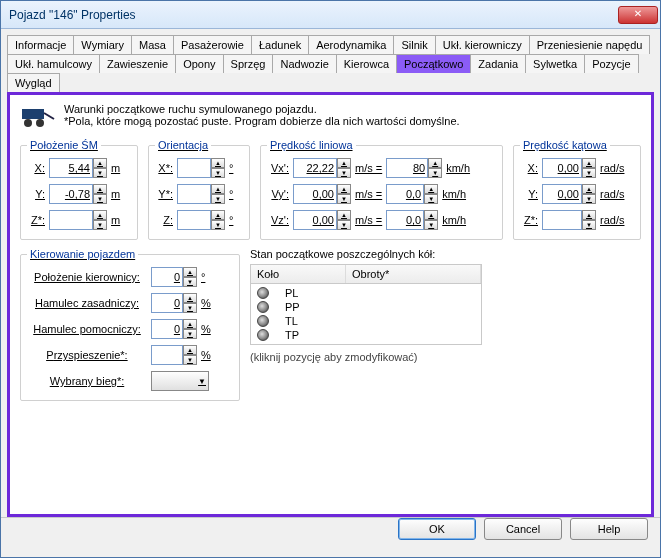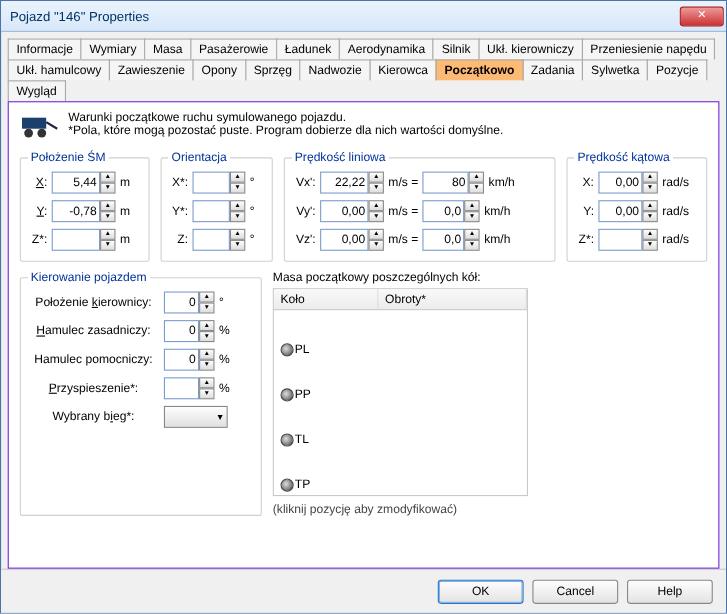--- a/index.html
+++ b/index.html
@@ -5,50 +5,50 @@
   * { box-sizing: border-box; font-family: "Segoe UI", Tahoma, Arial, sans-serif; }
   body { margin: 0; background: #fff; }
   .window { width: 661px; height: 558px; border: 1px solid #4a74a8; display: flex; flex-direction: column; background: #f0f0f0; }
   .titlebar { height: 28px; background: linear-gradient(#eaf3fd, #d7e7f9); display: flex; align-items: center; padding: 0 2px 0 8px; border-bottom: 1px solid #9bb6d8; }
   .titlebar .title { flex: 1; font-size: 12px; color: #003366; }
   .close-btn { width: 40px; height: 18px; background: linear-gradient(#e99,#c33); border: 1px solid #a22; border-radius: 3px; color: #fff; font-size: 10px; line-height: 14px; text-align: center; cursor: pointer; }
   .content { flex: 1; display: flex; flex-direction: column; padding: 6px 6px 0 6px; }
   
   .tabs { display: flex; flex-wrap: wrap; font-size: 11px; }
   .tab { padding: 3px 7px; border: 1px solid #a9a9a9; border-bottom: none; background: #f5f5f5; margin-right: -1px; cursor: pointer; white-space: nowrap; }
-  .tab.active { background: #fdba74; position: relative; z-index: 2; font-weight: bold; }
+  .tab.active { background: #8b5cf6; position: relative; z-index: 2; }
   .tabrow2 { display: flex; }
-  .panel { flex: 1; border: 1px solid #6d28d9; background: #fff; padding: 8px 10px 10px 10px; font-size: 11px; color: #000; position: relative; }
+  .panel { flex: 1; border: 3px solid #6d28d9; background: #fff; padding: 8px 10px 10px 10px; font-size: 11px; color: #000; position: relative; }
   
   .intro { display: flex; gap: 8px; margin-bottom: 6px; }
   .intro .icon { width: 36px; height: 30px; }
   
   .groups-row { display: flex; gap: 10px; margin-bottom: 8px; }
-  fieldset { border: 1px solid #d0d0d0; border-radius: 2px; padding: 6px 6px 4px 6px; margin: 0; }
+  fieldset { border: 1px solid #d0d0d0; border-radius: 2px; padding: 6px 6px 4px 6px; margin: 0; text-decoration: underline; }
   legend { font-size: 11px; color: #003399; padding: 0 3px; }
   .field-row { display: flex; align-items: center; gap: 4px; margin-bottom: 4px; height: 22px; }
   .field-row label { min-width: 18px; text-align: right; }
   .num { display: inline-flex; align-items: center; }
   .num input { width: 44px; height: 20px; font-size: 11px; text-align: right; padding: 1px 2px; border: 1px solid #7a9ccb; background: #fff; }
   .spin { width: 14px; height: 20px; display: flex; flex-direction: column; }
   .spin button { flex: 1; font-size: 6px; line-height: 6px; padding: 0; border: 1px solid #888; background: linear-gradient(#fefefe,#ddd); cursor: pointer; }
   .unit { min-width: 14px; }
   .wide label.left { min-width: 120px; text-align: center; }
   .select { width: 58px; height: 20px; border: 1px solid #888; background: linear-gradient(#fefefe,#e0e0e0); display: inline-flex; align-items: center; justify-content: flex-end; padding-right: 2px; cursor: pointer; }
   .select .chev { font-size: 8px; }
   
   .table { border: 1px solid #c9c9c9; width: 232px; }
   .table-head { display: flex; background: linear-gradient(#f9f9f9,#ececec); border-bottom: 1px solid #c9c9c9; font-size: 11px; }
   .table-head div { padding: 3px 6px; border-right: 1px solid #dcdcdc; }
   .table-body { padding: 2px 0; }
-  .trow { display: flex; align-items: center; gap: 1px; padding: 1px 6px; cursor: pointer; margin-top: 27px; }
+  .trow { display: flex; align-items: center; gap: 16px; padding: 1px 6px; cursor: pointer; }
   .wheel-icon { width: 12px; height: 12px; border-radius: 50%; background: radial-gradient(circle at 40% 40%, #ddd 0, #888 55%, #333 100%); border: 1px solid #444; }
   .hint { color: #444; margin-top: 6px; }
   
-  .footer { height: 40px; border-top: 1px solid #c9c9c9; display: flex; justify-content: flex-end; align-items: center; gap: 8px; padding: 0 12px; background: #f0f0f0; }
+  .footer { height: 40px; border-top: 1px solid #c9c9c9; display: flex; justify-content: flex-end; align-items: flex-start; gap: 8px; padding: 0 12px; background: #f0f0f0; }
   .btn { width: 78px; height: 22px; font-size: 11px; border: 1px solid #888; background: linear-gradient(#fefefe,#e3e3e3); cursor: pointer; border-radius: 3px; }
   .btn.default { border: 1px solid #2a74c7; box-shadow: 0 0 0 1px #7fb4ea inset; }
   u { text-decoration: underline; }
 </style>
 </head>
 <body>
 
 <div class="window">
   <div class="titlebar">
     <div class="title">Pojazd "146" Properties</div>
@@ -322,21 +322,21 @@
           </div>
           <div class="field-row">
             <label class="left">Wybrany b<u>i</u>eg*:</label>
             <span class="select">
                 <span class="chev">▼</span>
               </span>
           </div>
         </fieldset>
 
         <div style="flex:1">
-          <div style="margin-bottom:4px">Masa początkowy poszczególnych kół:</div>
+          <div style="margin-bottom:4px">Stan początkowe poszczególnych kół:</div>
           <div class="table">
             <div class="table-head">
               <div style="width:95px">Koło</div>
               <div style="flex:1">Obroty*</div>
             </div>
             <div class="table-body">
               <div class="trow">
                   <span class="wheel-icon"></span>
                   <span>PL</span>
                 </div>

